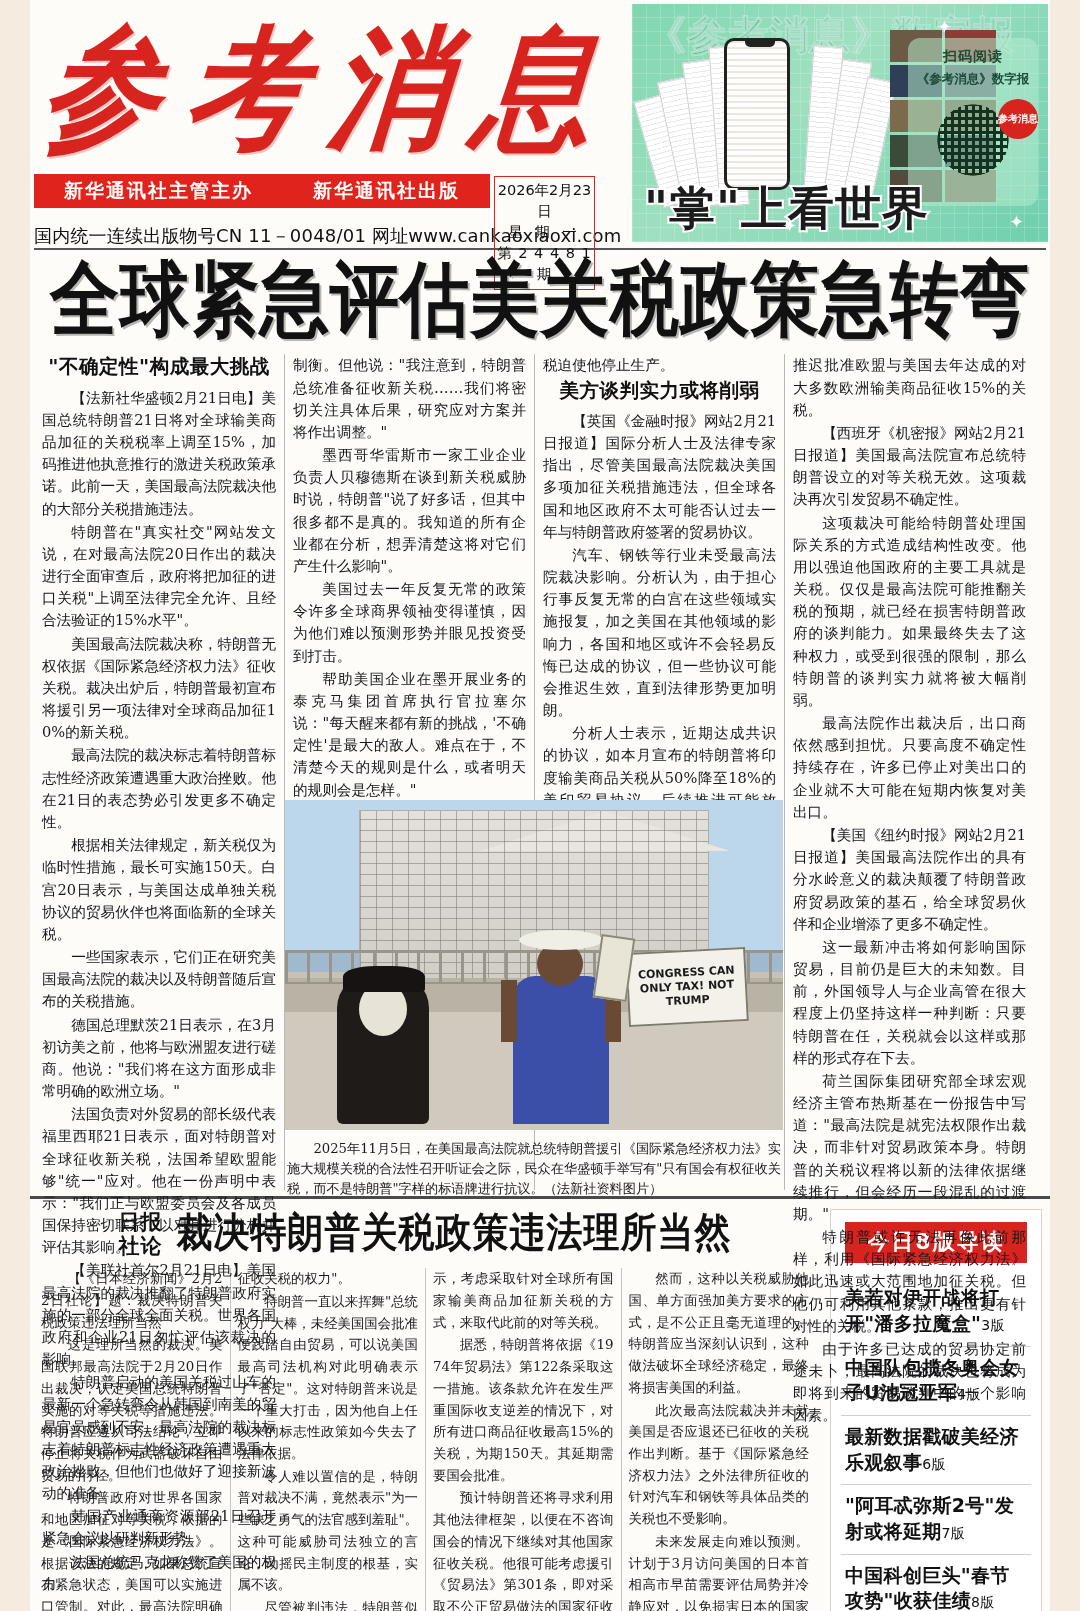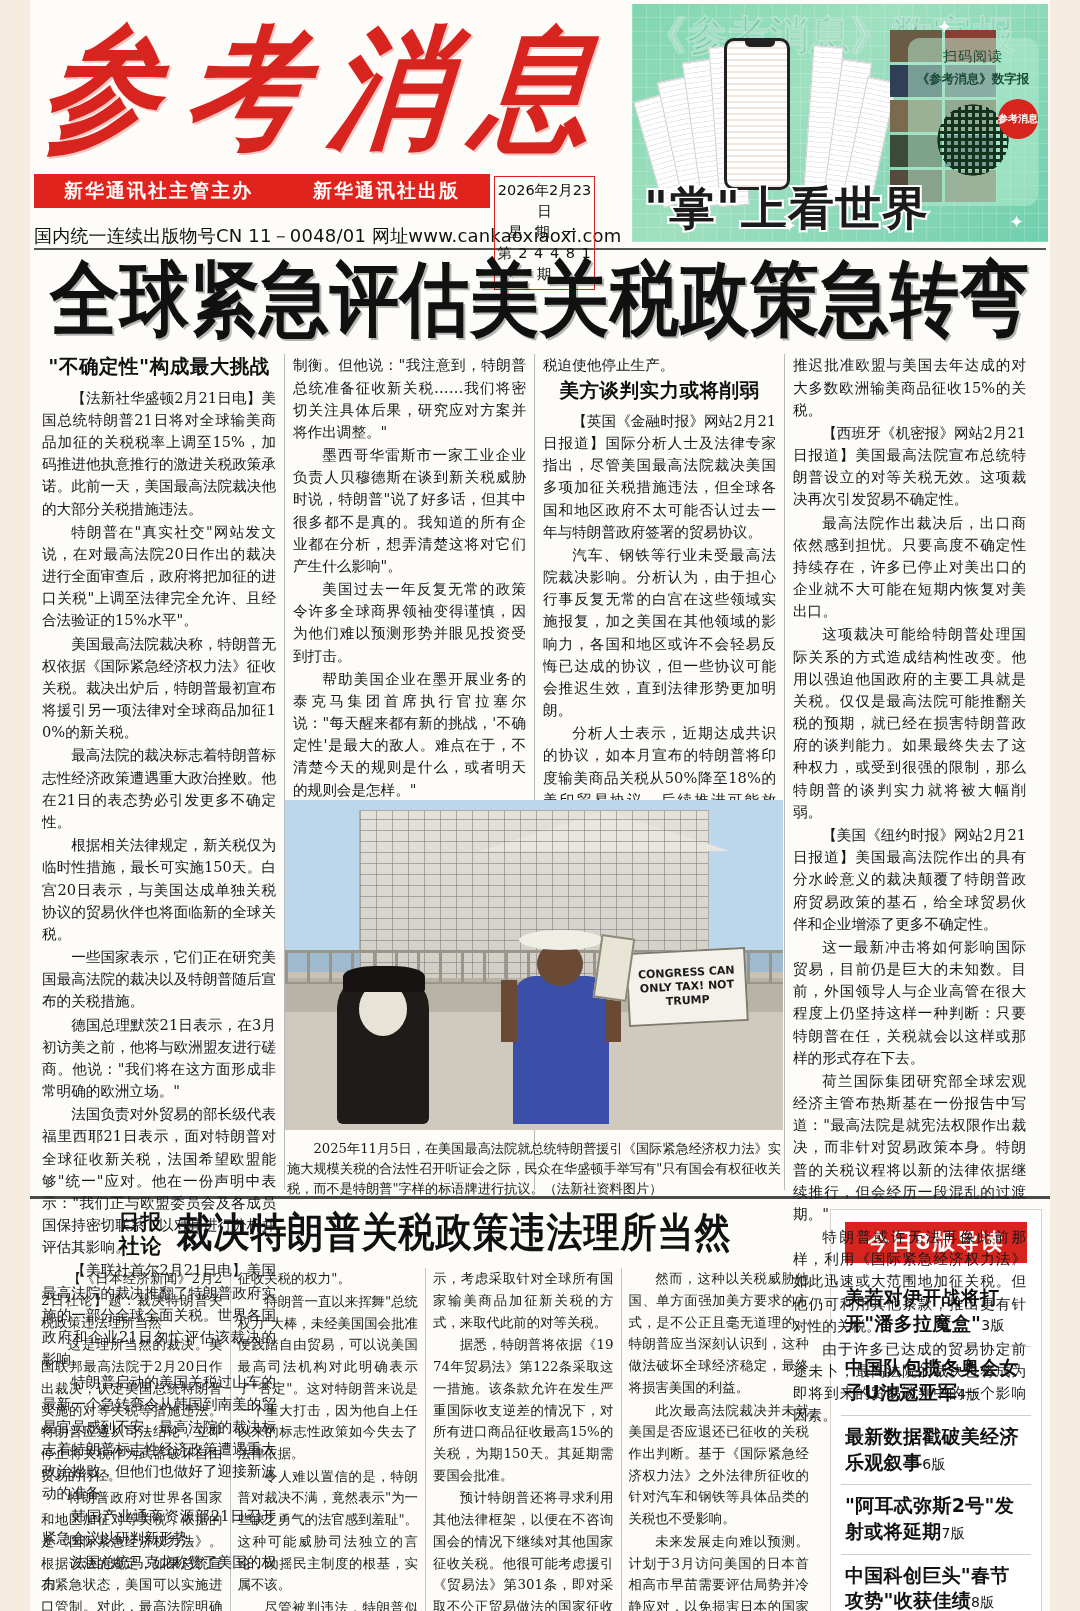--- a/index.html
+++ b/index.html
@@ -81,21 +81,21 @@
   }
   .phone-head { position:absolute; top:0; left:18px; width:30px; height:6px; background:#222; border-radius:0 0 5px 5px;}
   .thumbs { position:absolute; left:258px; top:26px; width:106px; height:172px; display:flex; gap:3px;}
   .thumbs span { flex:1; display:flex; flex-direction:column; gap:3px;}
   .thumbs span b { flex:1; display:block; }
   .qr-panel {
     position:absolute; right:10px; top:34px; width:130px; height:168px;
     background:rgba(180,235,205,.55); border-radius:12px;
     display:flex; flex-direction:column; align-items:center; padding-top:10px;
   }
-  .qr-panel .l1 { font-size:14px; font-weight:normal; color:#1d4c38; letter-spacing:1px;}
+  .qr-panel .l1 { font-size:14px; font-weight:bold; color:#1d4c38; letter-spacing:1px;}
   .qr-panel .l2 { font-size:12.5px; font-weight:bold; color:#1d4c38; margin-top:5px;}
   .qr {
     width:86px; height:86px; margin-top:9px; position:relative;
     background:
       repeating-linear-gradient(0deg,#14331f 0 3px,transparent 3px 7px),
       repeating-linear-gradient(90deg,#14331f 0 3px,transparent 3px 7px);
     background-color:transparent; border-radius:50%;
     -webkit-mask-image: radial-gradient(circle, #000 58%, transparent 59%);
             mask-image: radial-gradient(circle, #000 58%, transparent 59%);
   }
@@ -351,22 +351,22 @@
       <div class="sub-head">美方谈判实力或将削弱</div>
       <p class="body">【英国《金融时报》网站2月21日报道】国际分析人士及法律专家指出，尽管美国最高法院裁决美国多项加征关税措施违法，但全球各国和地区政府不太可能否认过去一年与特朗普政府签署的贸易协议。</p>
       <p class="body">汽车、钢铁等行业未受最高法院裁决影响。分析认为，由于担心行事反复无常的白宫在这些领域实施报复，加之美国在其他领域的影响力，各国和地区或许不会轻易反悔已达成的协议，但一些协议可能会推迟生效，直到法律形势更加明朗。</p>
       <p class="body">分析人士表示，近期达成共识的协议，如本月宣布的特朗普将印度输美商品关税从50%降至18%的美印贸易协议，后续推进可能放缓，而各国和地区政府正试图利用特朗普面临的法律困境争取有利条件。印度一家智库的创始人达塔尼表示，这一裁决可能为印度提供放缓谈判节奏的空间，或许会等待针对新关税的法律挑战结果，或观望11月中期选举后美国国会的权力平衡变化。</p>
       <p class="body">欧洲议会将于23日召开会议，讨论</p>
     </div>
 
     <div class="col">
       <p class="body noind">推迟批准欧盟与美国去年达成的对大多数欧洲输美商品征收15%的关税。</p>
       <p class="body">【西班牙《机密报》网站2月21日报道】美国最高法院宣布总统特朗普设立的对等关税无效。这项裁决再次引发贸易不确定性。</p>
+      <p class="body">这项裁决可能给特朗普处理国际关系的方式造成结构性改变。他用以强迫他国政府的主要工具就是关税。仅仅是最高法院可能推翻关税的预期，就已经在损害特朗普政府的谈判能力。如果最终失去了这种权力，或受到很强的限制，那么特朗普的谈判实力就将被大幅削弱。</p>
       <p class="body">最高法院作出裁决后，出口商依然感到担忧。只要高度不确定性持续存在，许多已停止对美出口的企业就不大可能在短期内恢复对美出口。</p>
-      <p class="body">这项裁决可能给特朗普处理国际关系的方式造成结构性改变。他用以强迫他国政府的主要工具就是关税。仅仅是最高法院可能推翻关税的预期，就已经在损害特朗普政府的谈判能力。如果最终失去了这种权力，或受到很强的限制，那么特朗普的谈判实力就将被大幅削弱。</p>
       <p class="body">【美国《纽约时报》网站2月21日报道】美国最高法院作出的具有分水岭意义的裁决颠覆了特朗普政府贸易政策的基石，给全球贸易伙伴和企业增添了更多不确定性。</p>
       <p class="body">这一最新冲击将如何影响国际贸易，目前仍是巨大的未知数。目前，外国领导人与企业高管在很大程度上仍坚持这样一种判断：只要特朗普在任，关税就会以这样或那样的形式存在下去。</p>
       <p class="body">荷兰国际集团研究部全球宏观经济主管布热斯基在一份报告中写道："最高法院是就宪法权限作出裁决，而非针对贸易政策本身。特朗普的关税议程将以新的法律依据继续推行，但会经历一段混乱的过渡期。"</p>
       <p class="body">特朗普或许无法再像此前那样，利用《国际紧急经济权力法》如此迅速或大范围地加征关税。但他仍可利用其他条款，推出更有针对性的关税。</p>
       <p class="body">由于许多已达成的贸易协定前途未卜，最高法院的裁决也将成为即将到来的贸易谈判中的一个影响因素。</p>
     </div>
   </div>
 
   <div class="photo-block">
     <div class="photo">

